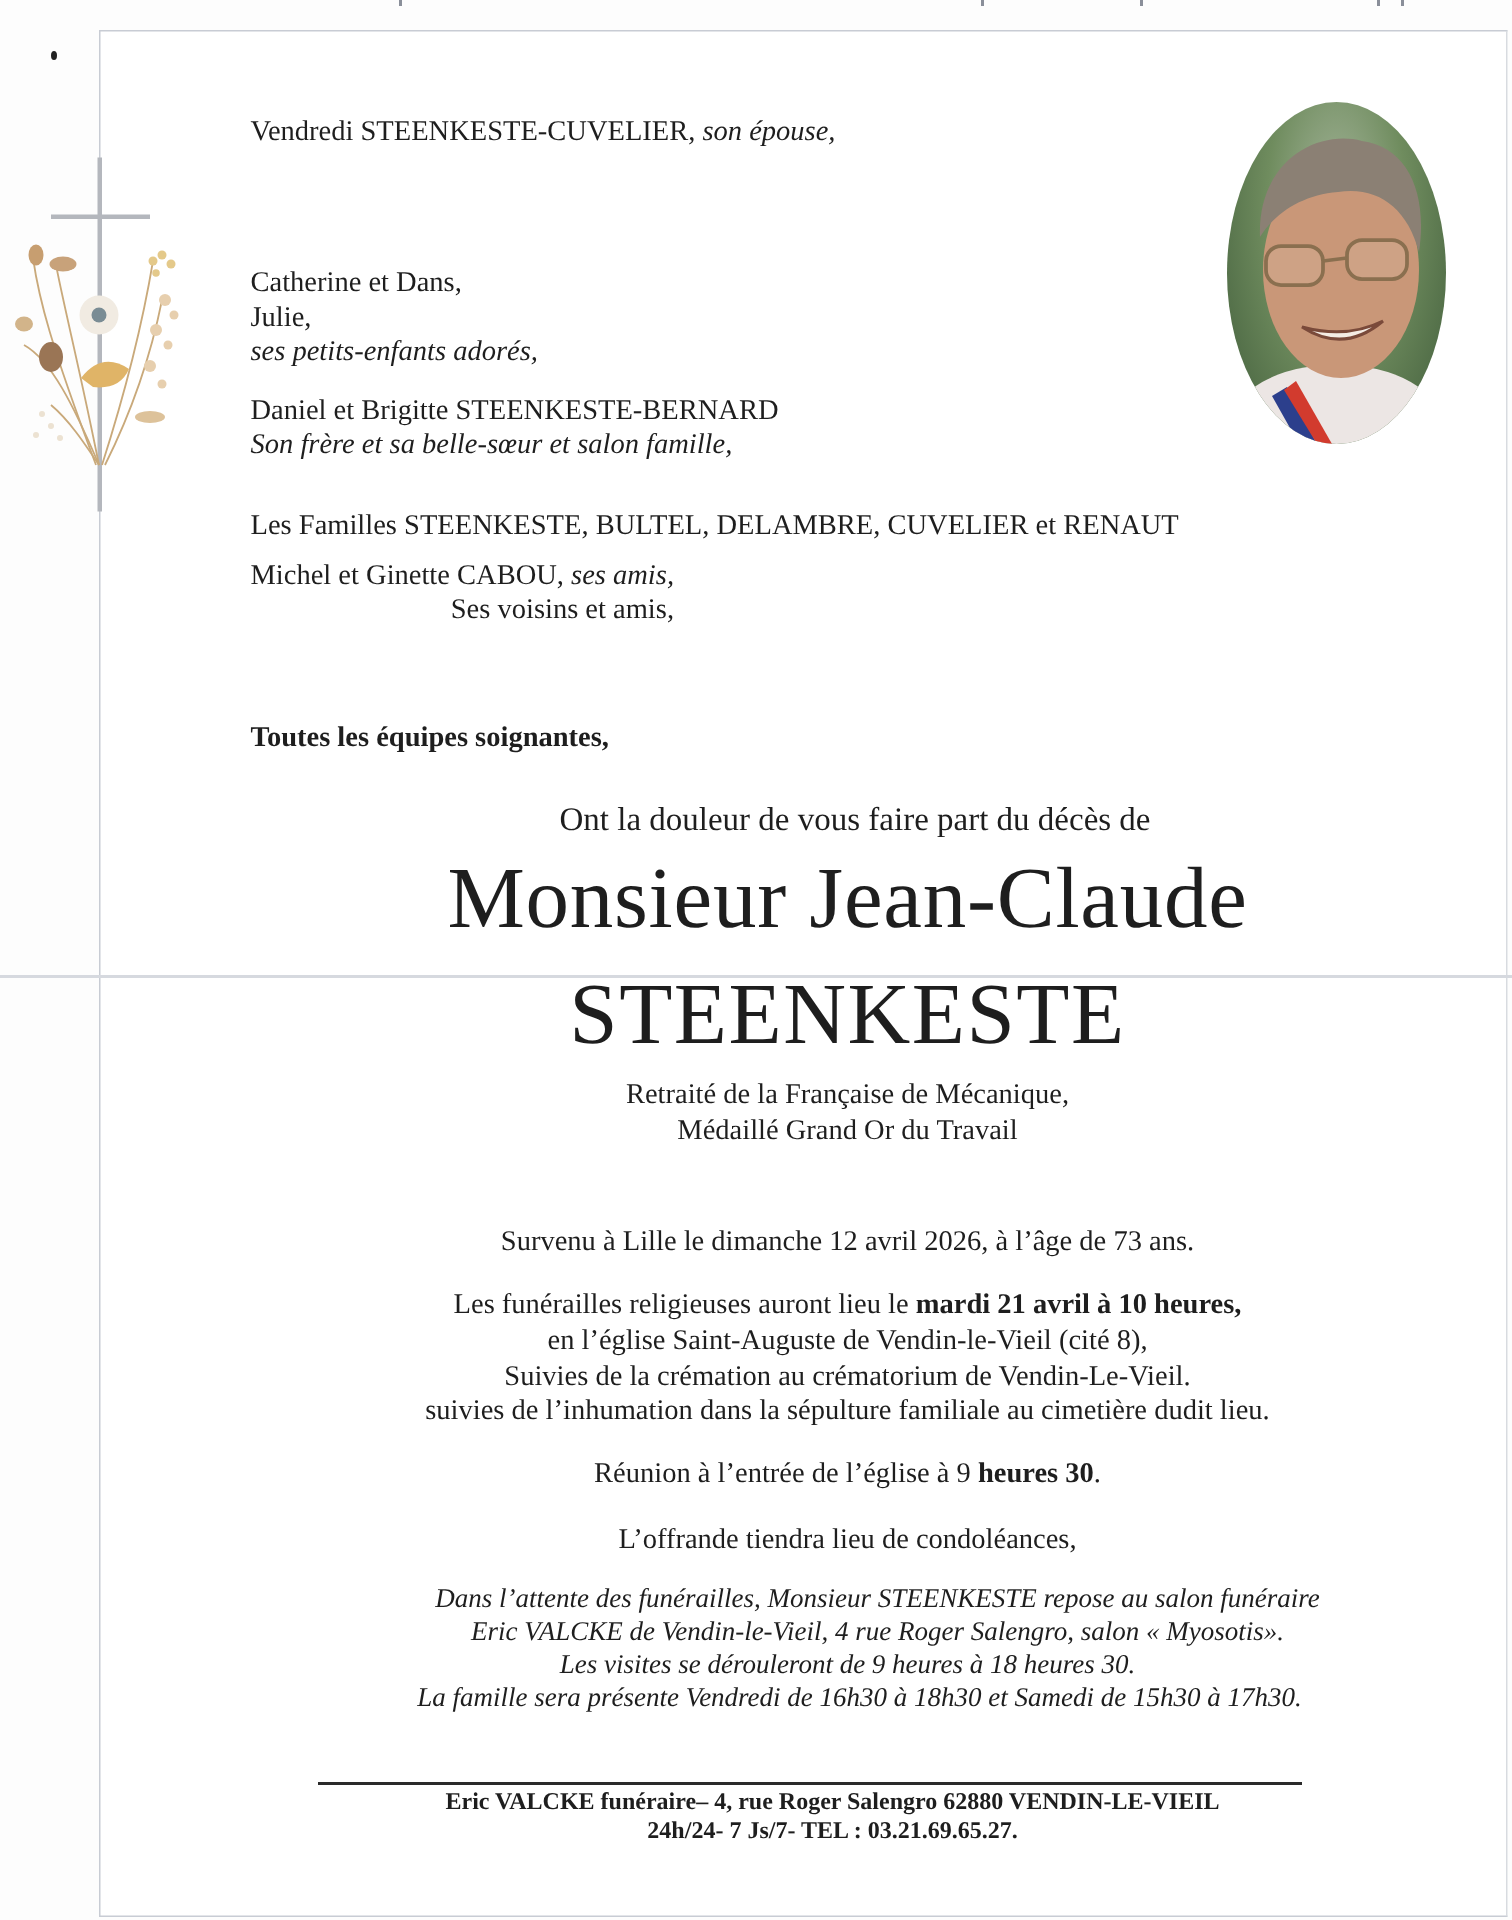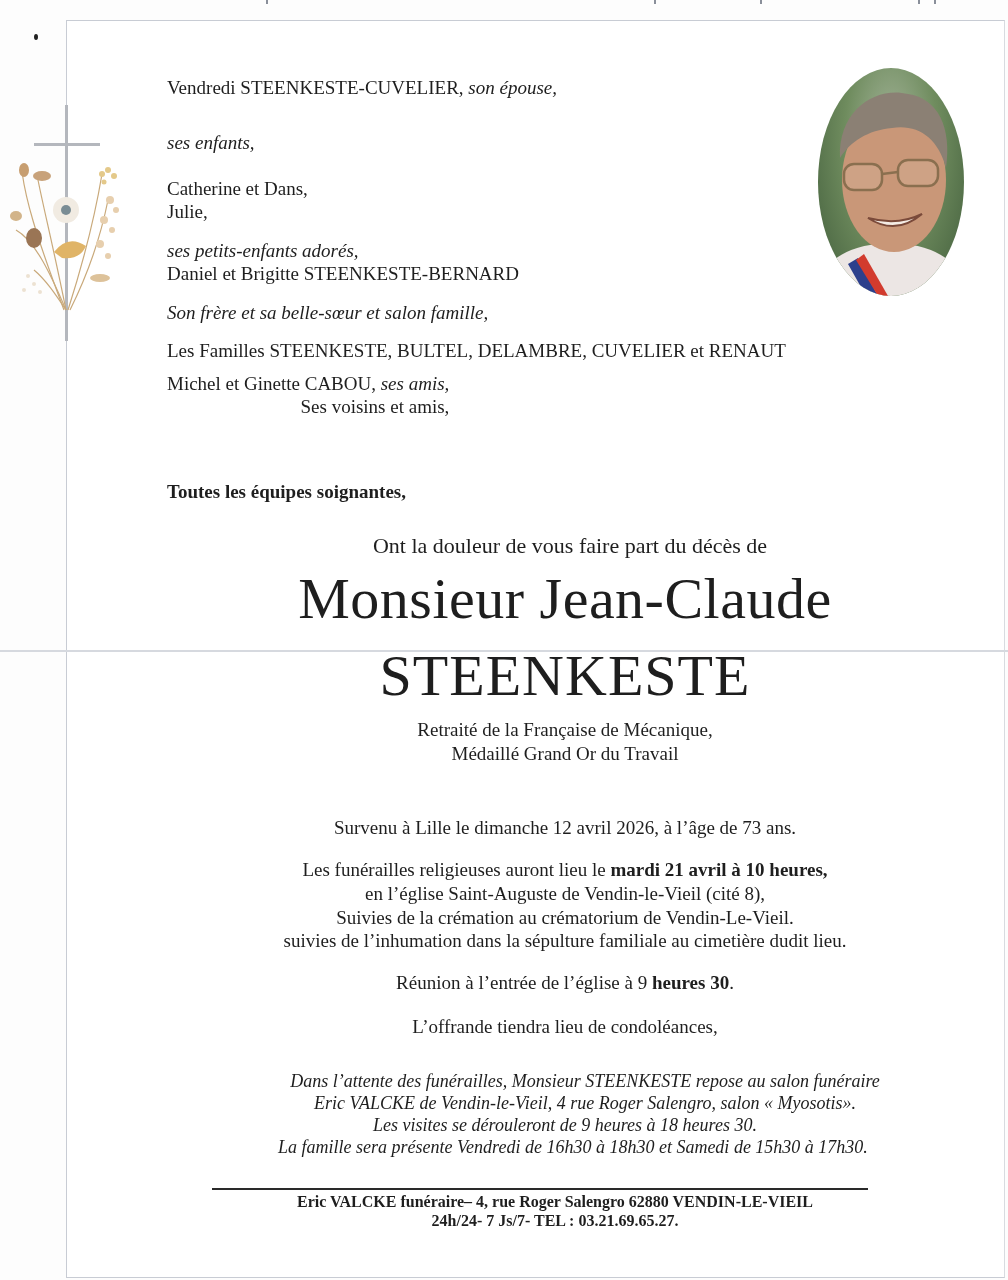--- a/index.html
+++ b/index.html
@@ -26,21 +26,21 @@
     .flowers { position: absolute; left: 4px; top: 160px; width: 128px; height: 160px; }
 
     
     .photo {
       position: absolute; left: 818px; top: 68px; width: 146px; height: 228px;
       border-radius: 50%; overflow: hidden;
       background: radial-gradient(ellipse at 50% 30%, #a5b59b 0%, #6f8c5e 45%, #3f5b3a 100%);
     }
 
     .txt { position: absolute; white-space: nowrap; font-size: 19px; line-height: 23px; }
-    .txt i, .it { font-style: italic; margin-top: 16px; }
+    .txt i, .it { font-style: italic; }
     .center { text-align: center; left: 66px; width: 939px; }
     .b { font-weight: bold; }
 
     .headline { font-size: 22px; }
     .name1 { font-size: 58px; line-height: 62px; letter-spacing: 0.5px; }
     .name2 { font-size: 58px; line-height: 62px; letter-spacing: 1px; }
 
     .footer-rule { position: absolute; left: 212px; top: 1188px; width: 656px; height: 2px; background: #2a2a2a; }
     .footer { font-weight: bold; font-size: 16px; line-height: 19px; }
   </style>
@@ -116,21 +116,20 @@
     <line x1="64" y1="106" x2="80" y2="104" stroke="#8a6f4f" stroke-width="2.5"></line>
     <path d="M50 150 Q78 168 104 146 Q80 158 50 150 Z" fill="#f4ece4" stroke="#7a4a3a" stroke-width="2"></path>
   </svg>
 </div>
 
 <div class="txt" style="left:167px; top:76px;">
   <span>Vendredi STEENKESTE-CUVELIER, </span><i>son épouse,</i>
 </div>
 
 <div class="txt" style="left:167px; top:115px;">
-  <div class="it">ses enfants,</div>
 </div>
 
 <div class="txt" style="left:167px; top:177px;">
   <div>Catherine et Dans,</div>
   <div>Julie,</div>
   <div class="it">ses petits-enfants adorés,</div>
 </div>
 
 <div class="txt" style="left:167px; top:262px;">
   <div>Daniel et Brigitte STEENKESTE-BERNARD</div>

